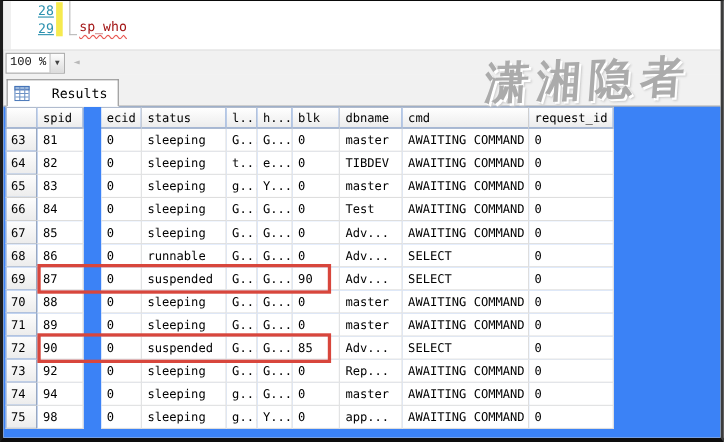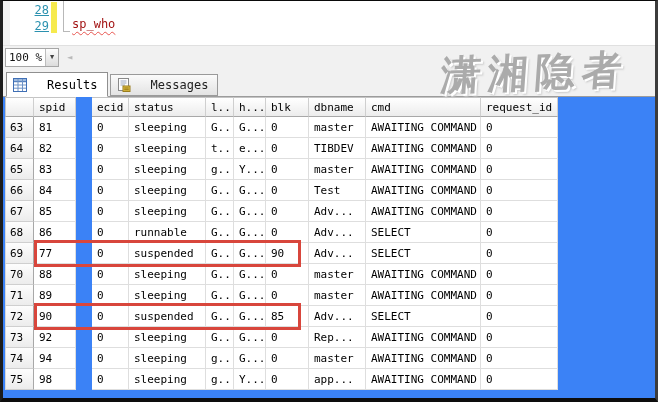--- a/index.html
+++ b/index.html
@@ -18,21 +18,21 @@
   .scope-line { position:absolute; left:60px; top:0; width:7px; height:31px;
                 border-left:1px solid #b8b8b8; border-bottom:1px solid #b8b8b8; }
   .code { position:absolute; left:69px; top:16px; font-size:12px; color:#a31515;
           text-decoration:underline wavy #e8554f 1px; text-underline-offset:3px; }
 
   
   .scroll-strip { height:23px; background:#f1f1f1; border-top:1px solid #e0e0e0;
                   display:flex; align-items:center; position:relative; }
   .zoom-combo { margin-left:2px; width:54px; height:19px; background:#fff;
                 border:1px solid #a6a6a6; display:flex; align-items:stretch; font-size:11px; }
-  .zoom-value { flex:1; padding:2px 0 0 3px; color:#111; }
+  .zoom-value { flex:1; padding:2px 0 0 3px; color:#111;font-family:Liberation Mono, monospace; }
   .zoom-arrow-btn { width:13px; background:linear-gradient(#fdfdfd,#dcdcdc);
                     border-left:1px solid #bdbdbd; color:#444; font-size:7px;
                     display:flex; align-items:center; justify-content:center; }
   .hscroll-left { margin-left:8px; color:#b9b9b9; font-size:9px; }
 
   
   .tab-strip { height:29px; background:#f1f1f1; display:flex; align-items:flex-end;
                padding-left:3px; border-bottom:1px solid #9c9c9c; position:relative; }
   .tab { display:flex; align-items:center; gap:20px; font-size:12px;
          font-family:"DejaVu Sans Mono","Liberation Mono",monospace; white-space:nowrap; }
@@ -98,32 +98,20 @@
       <svg class="ticon" viewBox="0 0 14 14">
         <rect x="0.5" y="0.5" width="13" height="13" fill="#ffffff" stroke="#3f6fb5"></rect>
         <rect x="0.5" y="0.5" width="13" height="3.2" fill="#9db9dd" stroke="#3f6fb5"></rect>
         <line x1="5" y1="1" x2="5" y2="13" stroke="#6f93c5"></line>
         <line x1="9.5" y1="1" x2="9.5" y2="13" stroke="#6f93c5"></line>
         <line x1="1" y1="7" x2="13" y2="7" stroke="#6f93c5"></line>
         <line x1="1" y1="10.2" x2="13" y2="10.2" stroke="#6f93c5"></line>
       </svg>
       <span>Results</span>
     </div>
-    <div class="tab inactive">
-      <svg class="ticon" viewBox="0 0 14 14">
-        <rect x="1.5" y="0.5" width="10" height="12" fill="#fdfdfd" stroke="#8a8a8a"></rect>
-        <line x1="3.5" y1="3" x2="9.5" y2="3" stroke="#9aa7c0"></line>
-        <line x1="3.5" y1="5" x2="9.5" y2="5" stroke="#9aa7c0"></line>
-        <line x1="3.5" y1="7" x2="8" y2="7" stroke="#9aa7c0"></line>
-        <rect x="6" y="8" width="7" height="5.5" fill="#e8c84a" stroke="#9a7d1c"></rect>
-        <line x1="7.2" y1="10" x2="11.8" y2="10" stroke="#8a6d10"></line>
-        <line x1="7.2" y1="11.8" x2="11.8" y2="11.8" stroke="#8a6d10"></line>
-      </svg>
-      <span>Messages</span>
-    </div>
   </div>
 
   <div class="watermark">潇湘隐者</div>
 
   <div class="results-pane">
     <div class="grid" id="grid">
         <div class="ghead">
           <div class="hcell c0 first"></div>
           <div class="hcell c1">spid</div>
           <div class="hcell c2">ecid</div>
@@ -202,21 +190,21 @@
           <div class="dcell c3">runnable</div>
           <div class="dcell c4">G...</div>
           <div class="dcell c5">G...</div>
           <div class="dcell c6">0</div>
           <div class="dcell c7">Adv...</div>
           <div class="dcell c8">SELECT</div>
           <div class="dcell c9">0</div>
         </div>
         <div class="grow">
           <div class="rowhead c0">69</div>
-          <div class="dcell c1">77</div>
+          <div class="dcell c1">87</div>
           <div class="dcell c2">0</div>
           <div class="dcell c3">suspended</div>
           <div class="dcell c4">G...</div>
           <div class="dcell c5">G...</div>
           <div class="dcell c6">90</div>
           <div class="dcell c7">Adv...</div>
           <div class="dcell c8">SELECT</div>
           <div class="dcell c9">0</div>
         </div>
         <div class="grow">

